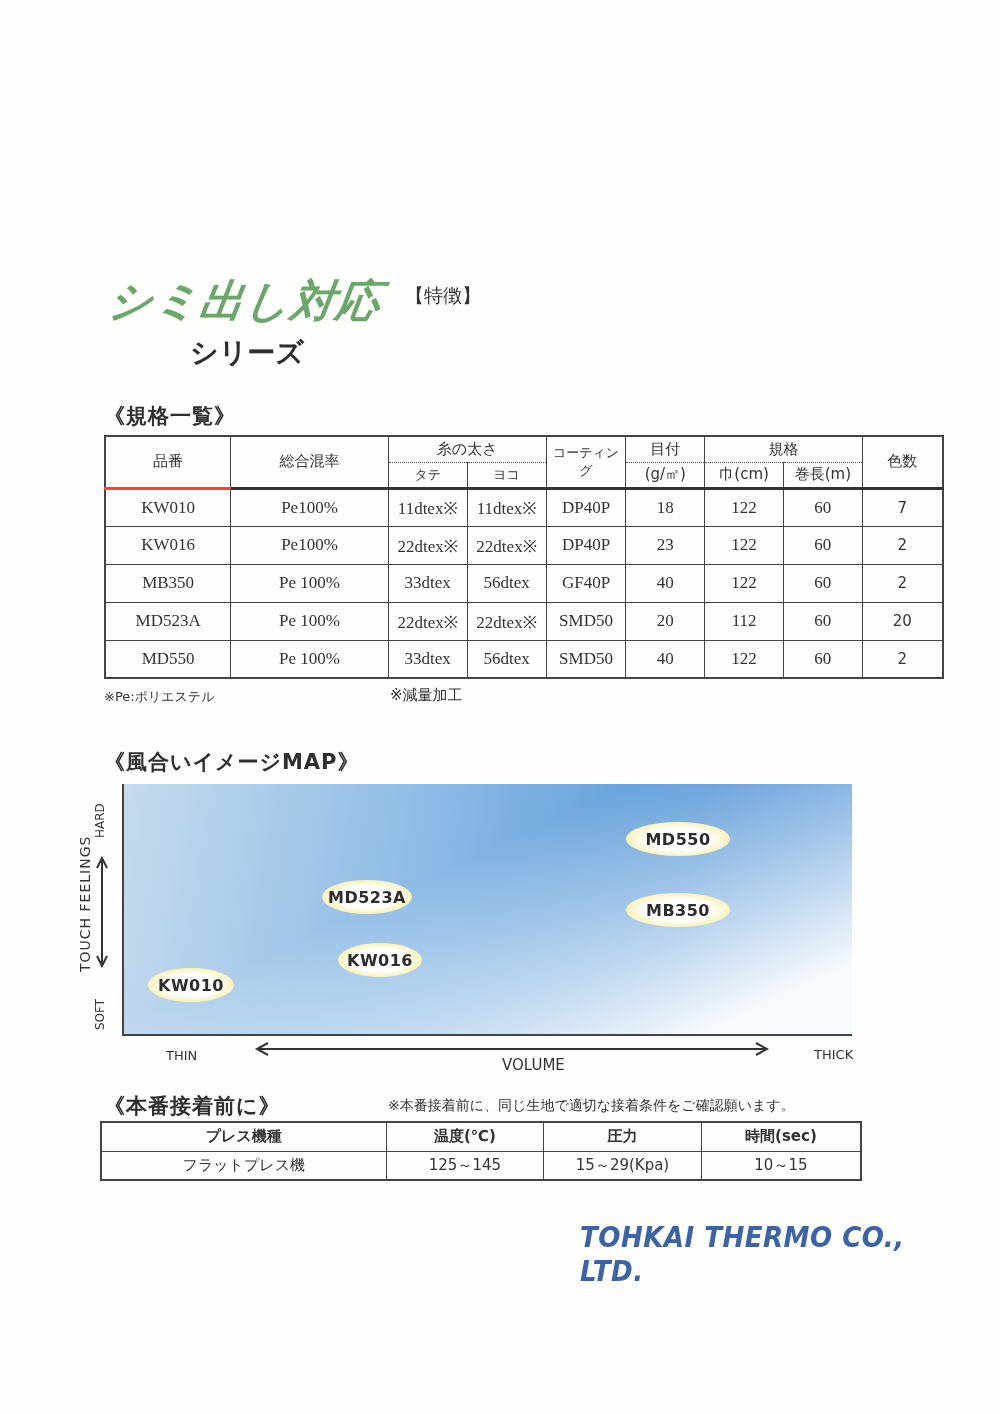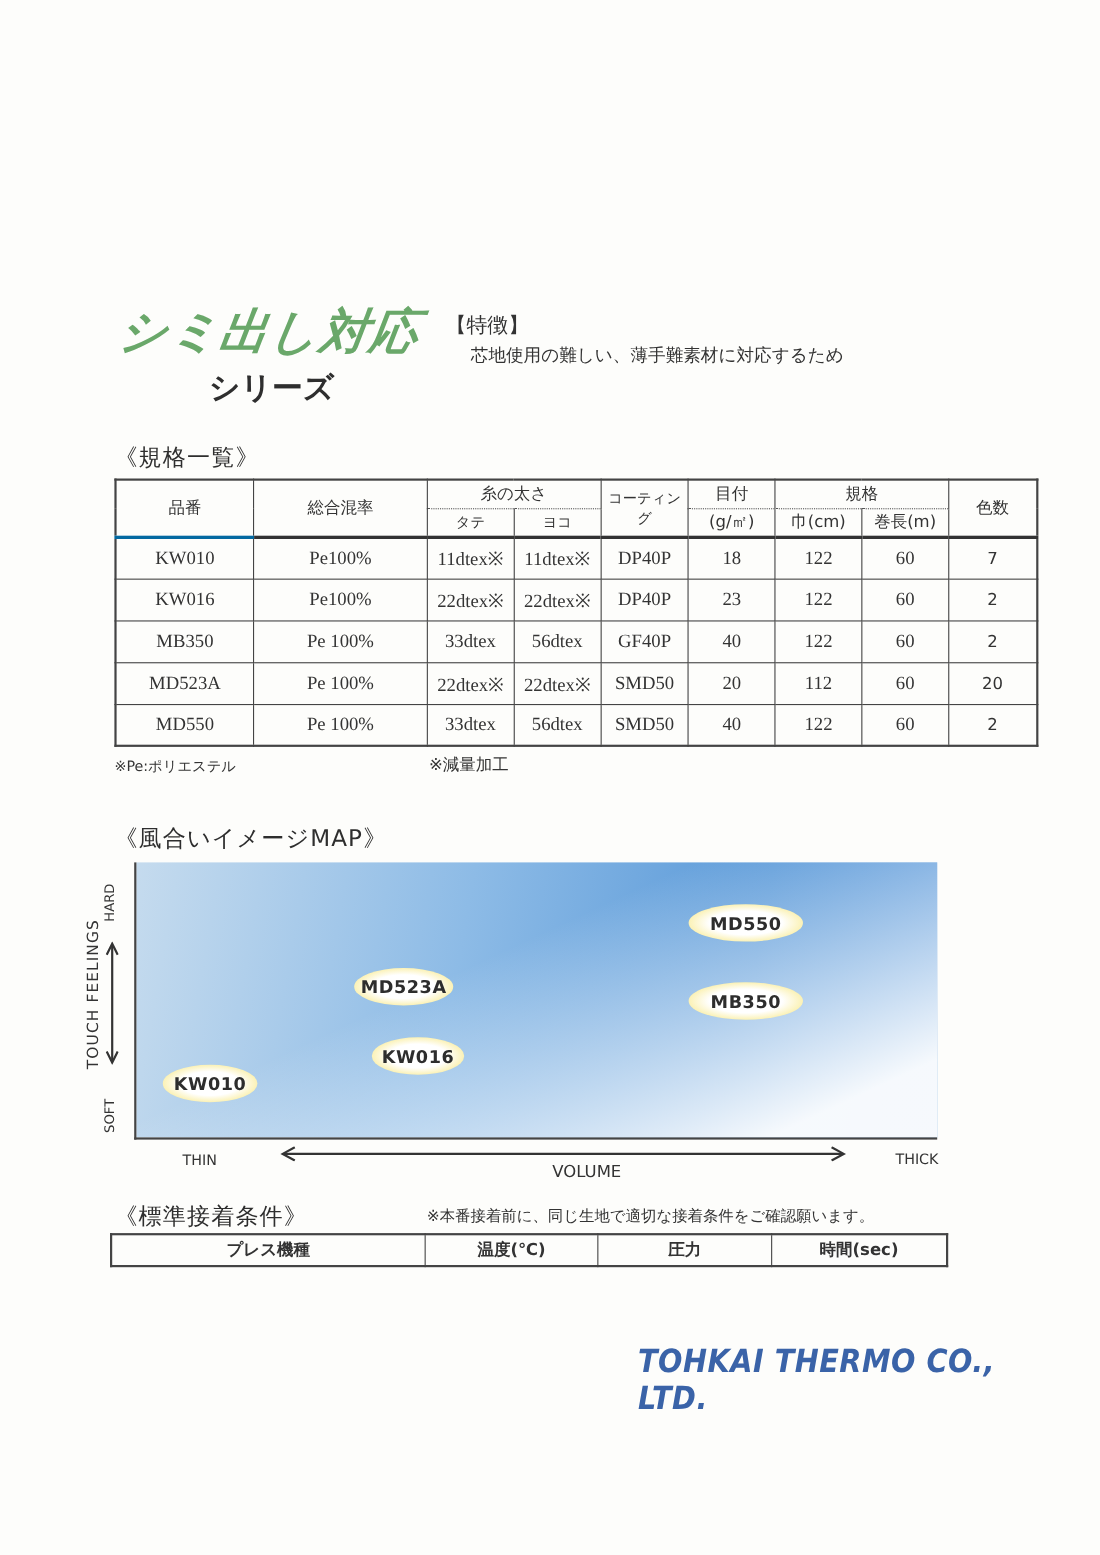--- a/index.html
+++ b/index.html
@@ -5,21 +5,21 @@
   * { box-sizing: border-box; margin: 0; padding: 0; }
   html, body { width: 1000px; height: 1414px; background: #fdfdfb; overflow: hidden; }
   body { position: relative; font-family: "DejaVu Sans", sans-serif; color: #2a2a2a; }
   .abs { position: absolute; }
 
   .series-title { left: 108px; top: 272px; font-size: 44px; font-style: italic; font-weight: bold; color: #6aa86a; letter-spacing: 1px; transform: skewX(-8deg); }
   .series-sub { left: 190px; top: 334px; font-size: 28px; font-weight: bold; color: #2e2e2e; }
   .feature-head { left: 405px; top: 283px; font-size: 19px; color: #333; }
   .feature-text { left: 428px; top: 311px; font-size: 16px; line-height: 24px; color: #333; }
 
-  .section-title { font-size: 21px; font-weight: normal; color: #2e2e2e; letter-spacing: 1px; }
+  .section-title { font-size: 21px; font-weight: bold; color: #2e2e2e; letter-spacing: 1px; }
 
   table.spec { position: absolute; left: 104px; top: 435px; width: 840px; border-collapse: collapse; border: 2px solid #444; }
   table.spec td, table.spec th { border: 1.5px solid #444; text-align: center; font-weight: normal; }
   table.spec th { font-size: 15px; color: #333; font-family: "DejaVu Sans", sans-serif; }
   table.spec th.top { height: 26px; border-bottom: 1.5px dotted #555; }
   table.spec th.sub { height: 26px; border-top: 1.5px dotted #555; }
   table.spec tr.hdr-bottom th { border-bottom: 3px solid #333; }
   table.spec td { height: 38px; font-family: "Liberation Serif", serif; font-size: 17px; color: #333; }
   table.spec td.num-sans { font-family: "DejaVu Sans", sans-serif; font-size: 15px; }
 
@@ -43,40 +43,39 @@
 
   .company { left: 580px; top: 1220px; font-size: 29px; font-weight: bold; font-style: italic; color: #3a63a8; letter-spacing: 0.5px; transform: scaleX(0.9); transform-origin: left; }
 </style>
 </head>
 <body>
 
 <div class="abs series-title">シミ出し対応</div>
 <div class="abs series-sub">シリーズ</div>
 <div class="abs feature-head">【特徴】</div>
 <div class="abs feature-text">
-  <div>芯地使用の難しい、薄手難素材に対応するため</div>
 </div>
 
 <div class="abs section-title" style="left:104px; top:402px;">《規格一覧》</div>
 
 <table class="spec">
   <colgroup>
     <col style="width:126px">
       <col style="width:158px">
       <col style="width:79px">
       <col style="width:79px">
     <col style="width:80px">
       <col style="width:79px">
       <col style="width:79px">
       <col style="width:79px">
       <col style="width:81px">
   </colgroup>
   <tbody>
       <tr>
-    <th rowspan="2" style="border-bottom:3px solid #0369a1;">品番</th>
+    <th rowspan="2" style="border-bottom:3px solid #ef4444;">品番</th>
     <th rowspan="2" style="border-bottom:3px solid #333;">総合混率</th>
     <th colspan="2" class="top">糸の太さ</th>
     <th rowspan="2" style="border-bottom:3px solid #333; font-size:13px;">コーティング</th>
     <th class="top">目付</th>
     <th colspan="2" class="top">規格</th>
     <th rowspan="2" style="border-bottom:3px solid #333;">色数</th>
   </tr>
   <tr class="hdr-bottom">
     <th class="sub" style="font-size:13px;">タテ</th>
     <th class="sub" style="font-size:13px;">ヨコ</th>
@@ -166,33 +165,39 @@
 
 <div class="abs axis-label" style="left:166px; top:1048px; font-size:13px;">THIN</div>
 <div class="abs axis-label" style="left:814px; top:1047px; font-size:13px;">THICK</div>
 <div class="abs axis-label" style="left:502px; top:1056px; font-size:15px;">VOLUME</div>
 <svg class="abs" style="left:254px; top:1042px;" width="516" height="14">
   <line x1="4" y1="7" x2="512" y2="7" stroke="#333" stroke-width="2"></line>
   <polyline points="14,1 3,7 14,13" fill="none" stroke="#333" stroke-width="2"></polyline>
   <polyline points="502,1 513,7 502,13" fill="none" stroke="#333" stroke-width="2"></polyline>
 </svg>
 
-<div class="abs section-title" style="left:104px; top:1092px;">《標準接着条件》</div>
+<div class="abs section-title" style="left:104px; top:1092px;">《本番接着前に》</div>
 <div class="abs note" style="left:388px; top:1097px; font-size:14px;">※本番接着前に、同じ生地で適切な接着条件をご確認願います。</div>
 
 <table class="cond">
   <colgroup>
       <col style="width:286px">
       <col style="width:158px">
       <col style="width:158px">
       <col style="width:160px">
     </colgroup>
   <tbody>
       <tr>
     <th>プレス機種</th>
     <th>温度(℃)</th>
     <th>圧力</th>
     <th>時間(sec)</th>
   </tr>
+  <tr>
+    <td>フラットプレス機</td>
+    <td>125～145</td>
+    <td>15～29(Kpa)</td>
+    <td>10～15</td>
+  </tr>
 </tbody>
   </table>
 
 <div class="abs company">TOHKAI THERMO CO., LTD.</div>
 
 </body></html>

